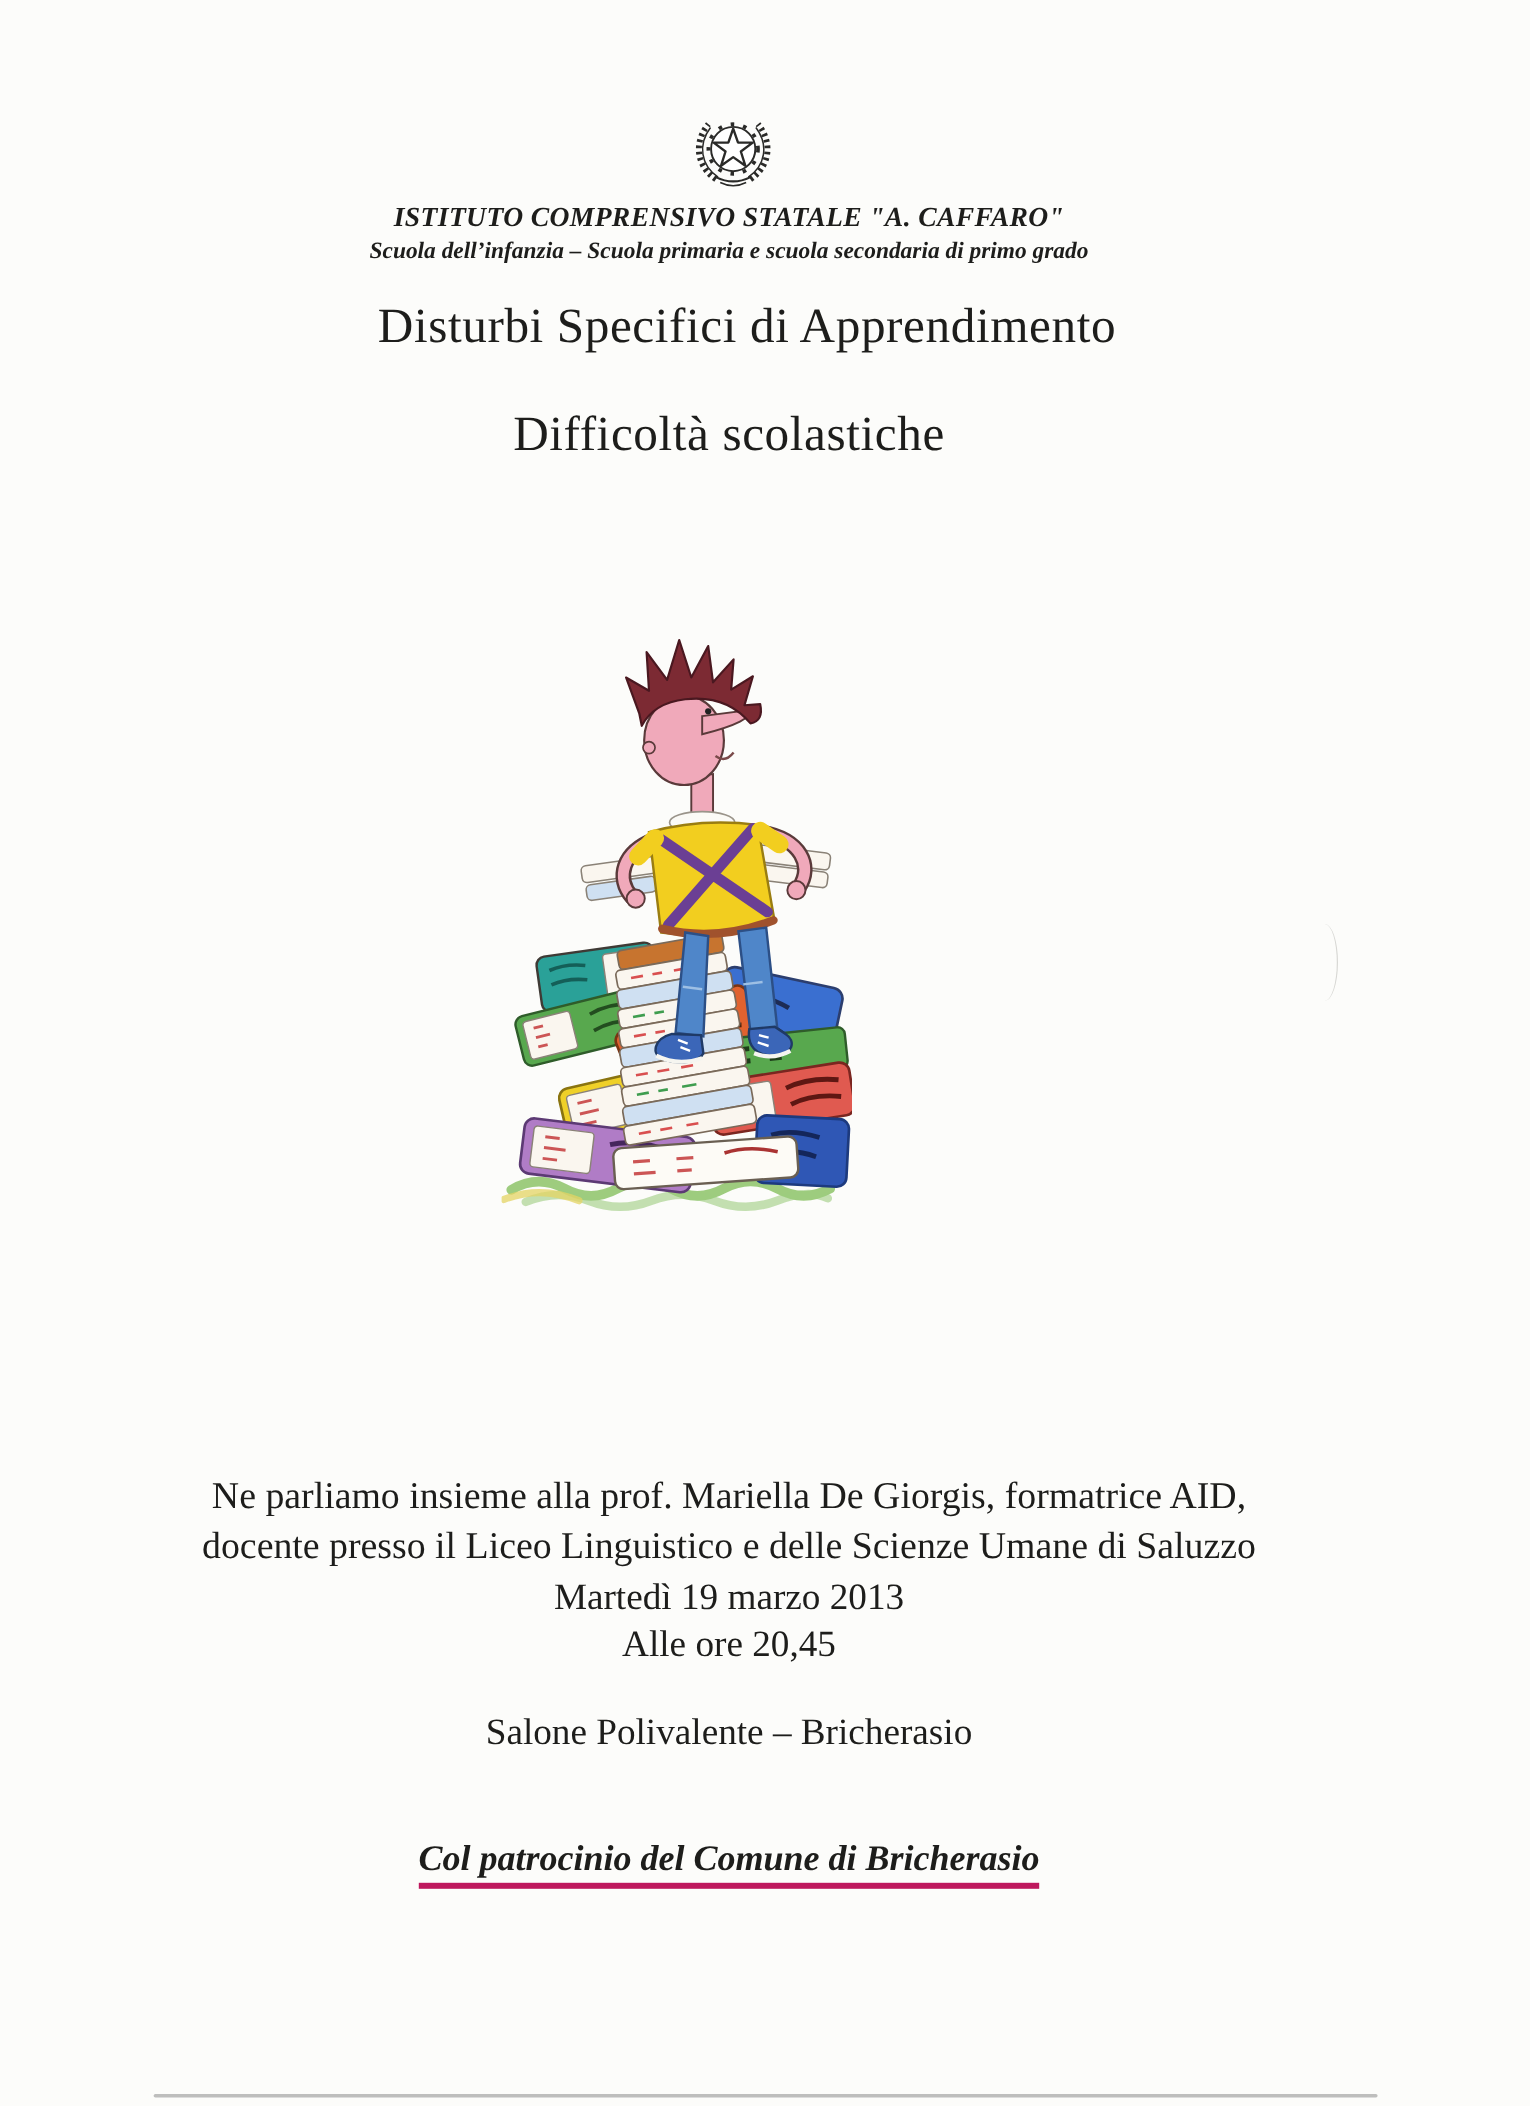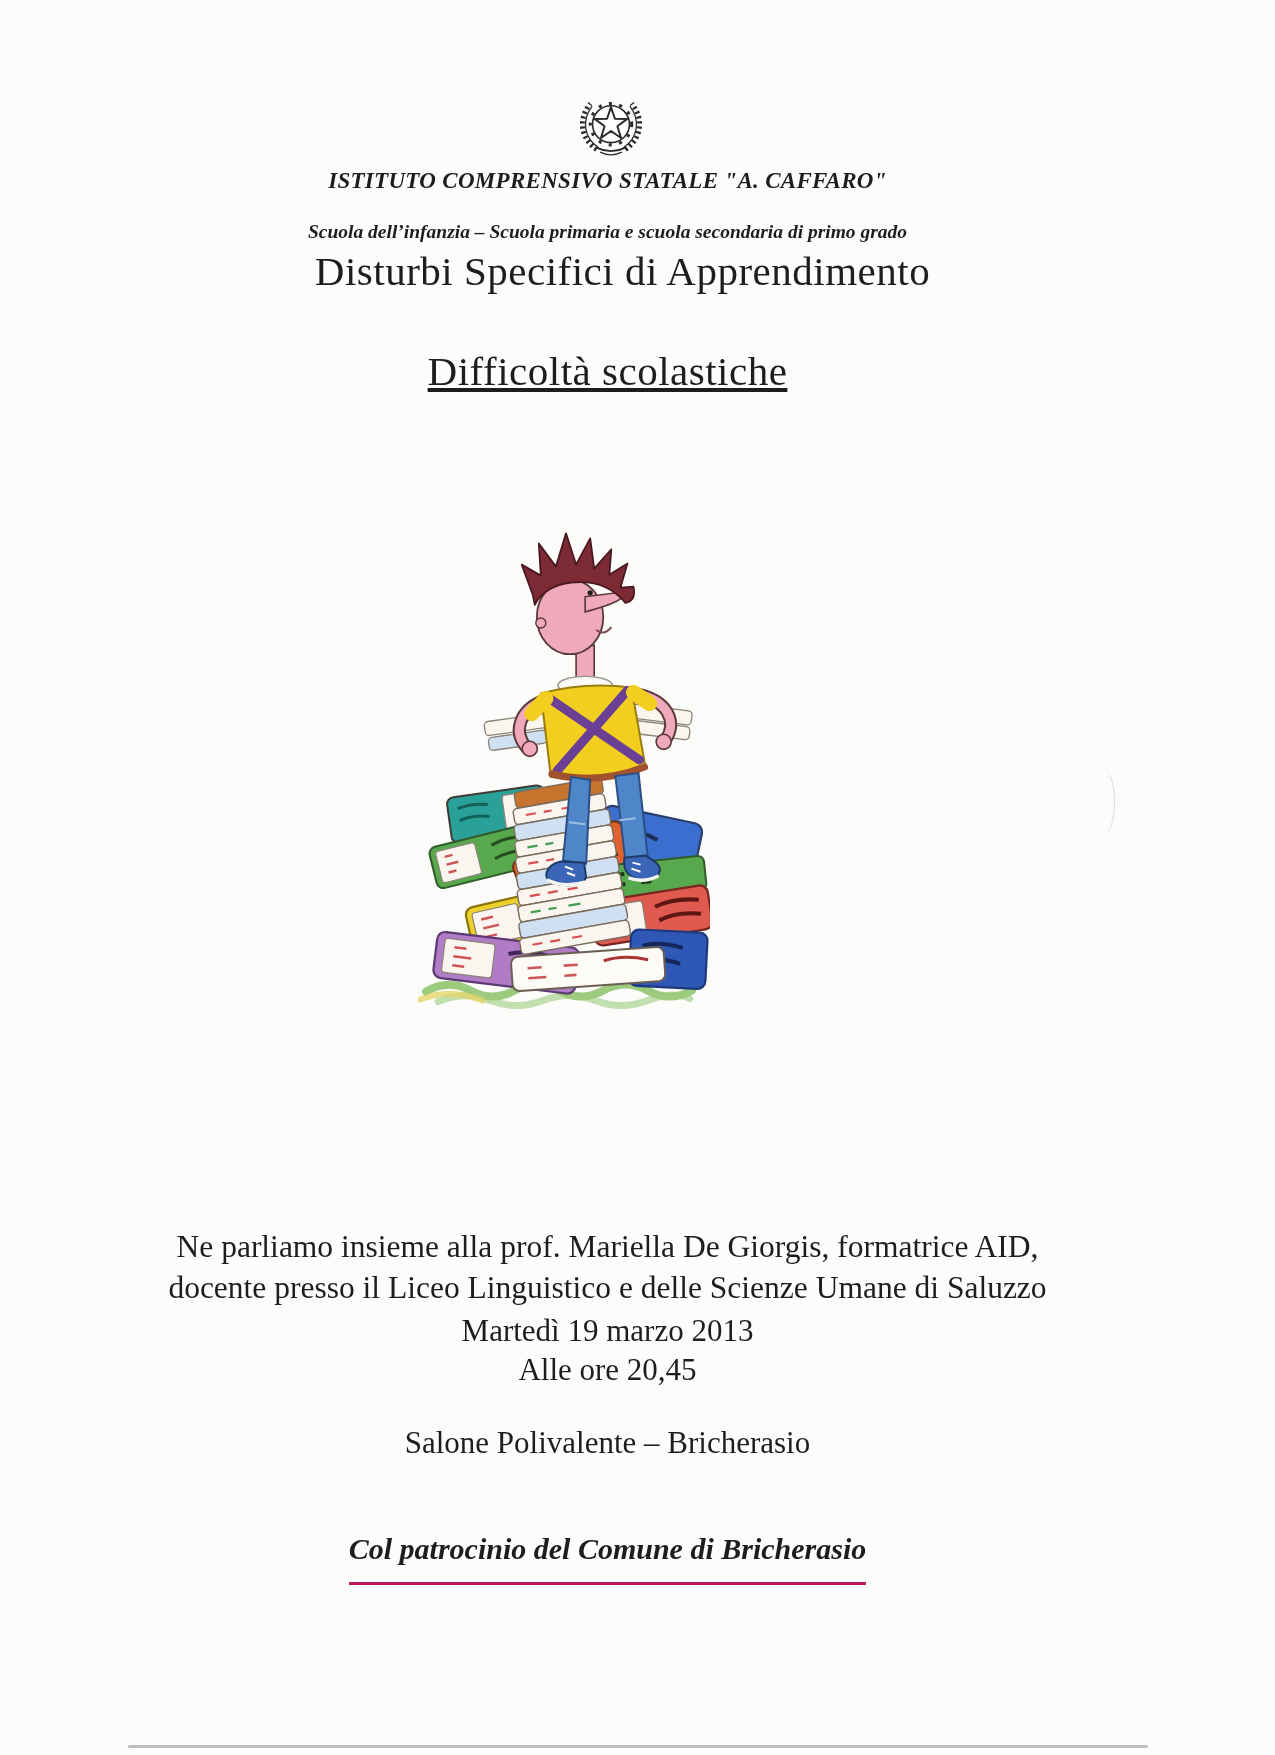--- a/index.html
+++ b/index.html
@@ -13,35 +13,35 @@
     background:var(--paper,#fcfcfa); color:var(--ink,#1d1d1b);
     overflow:hidden;
   }
   .abs{ position:absolute; left:0; width:1215px; text-align:center; }
   .emblem{ position:absolute; left:566px; top:90px; width:90px; height:82px; }
   .institute{
     top:168px; font-size:23px; font-weight:bold; font-style:italic;
     letter-spacing:.3px;
   }
   .subtitle{
-    top:199px; font-size:19.5px; font-weight:bold; font-style:italic;margin-top:22px;
+    top:199px; font-size:19.5px; font-weight:bold; font-style:italic;
   }
   .title-line{ font-weight:400; font-size:41px; letter-spacing:.5px; white-space:pre;text-align:center; }
   .t1{ top:247px; width:1245px; }
-  .t2{ top:347px;text-decoration:underline; }
+  .t2{ top:337px; }
   .t3{ top:427px; }
   .illustration{ position:absolute; left:418px; top:530px; width:292px; height:484px; }
   .illustration svg{ display:block; width:100%; height:100%; }
   .body-text{ top:1226px; font-size:31.5px; line-height:41px; }
   .event-datetime{ top:1311px; font-size:31px; line-height:39px; }
   .event-venue{ top:1424px; font-size:31px; line-height:38px; }
   .patronage{ top:1532px; font-size:30px; }
   .patronage span{
     font-weight:bold; font-style:italic; display:inline-block;
-    border-bottom:3px solid #be185d; padding-bottom:16px;
+    border-bottom:5px solid #be185d; padding-bottom:3px;
   }
   .scan-edge{
     position:absolute; top:1745px; left:128px; width:1020px; height:3px;
     background:#b3b3b1; border-radius:2px; opacity:.85;
   }
   .scan-arc{
     position:absolute; left:1093px; top:770px; width:22px; height:64px;
     border-right:1.5px solid #cfcfcb; border-radius:0 50% 50% 0/0 50% 50% 0;
     opacity:.8;
   }

